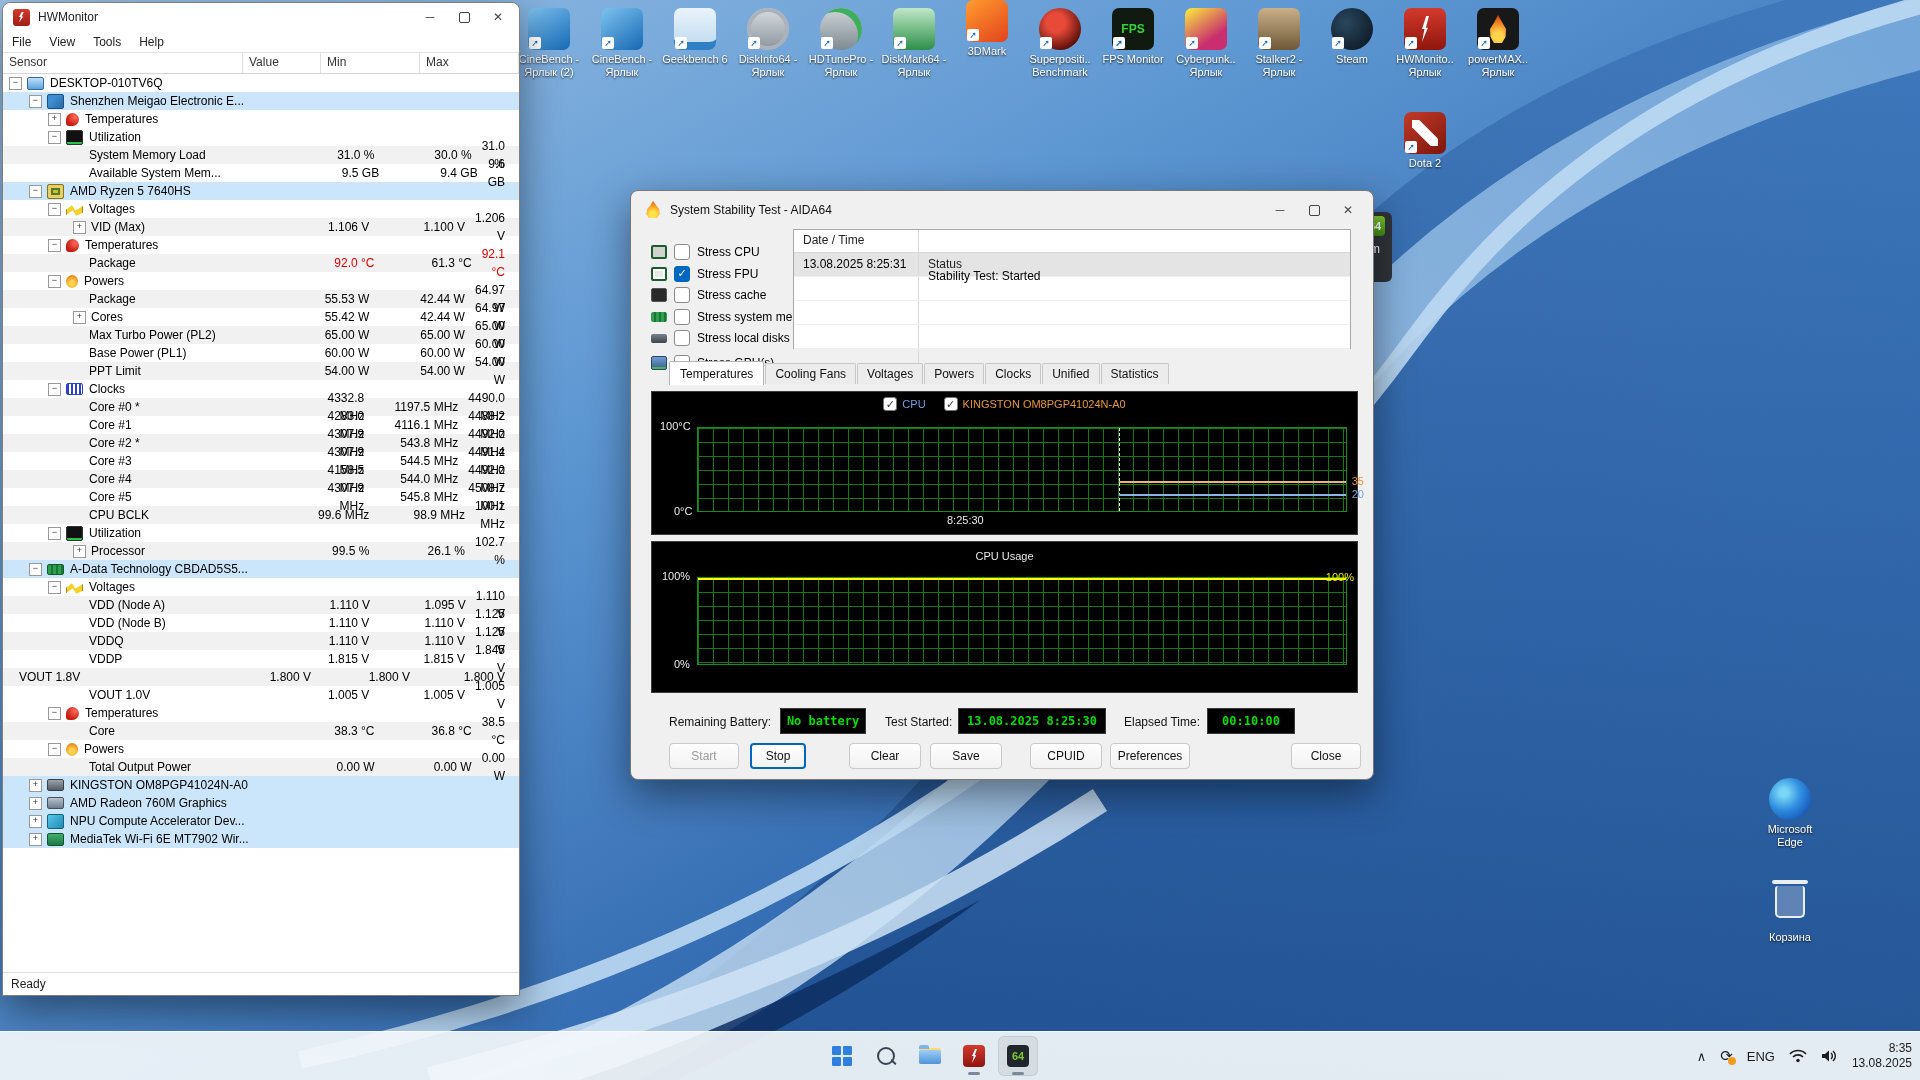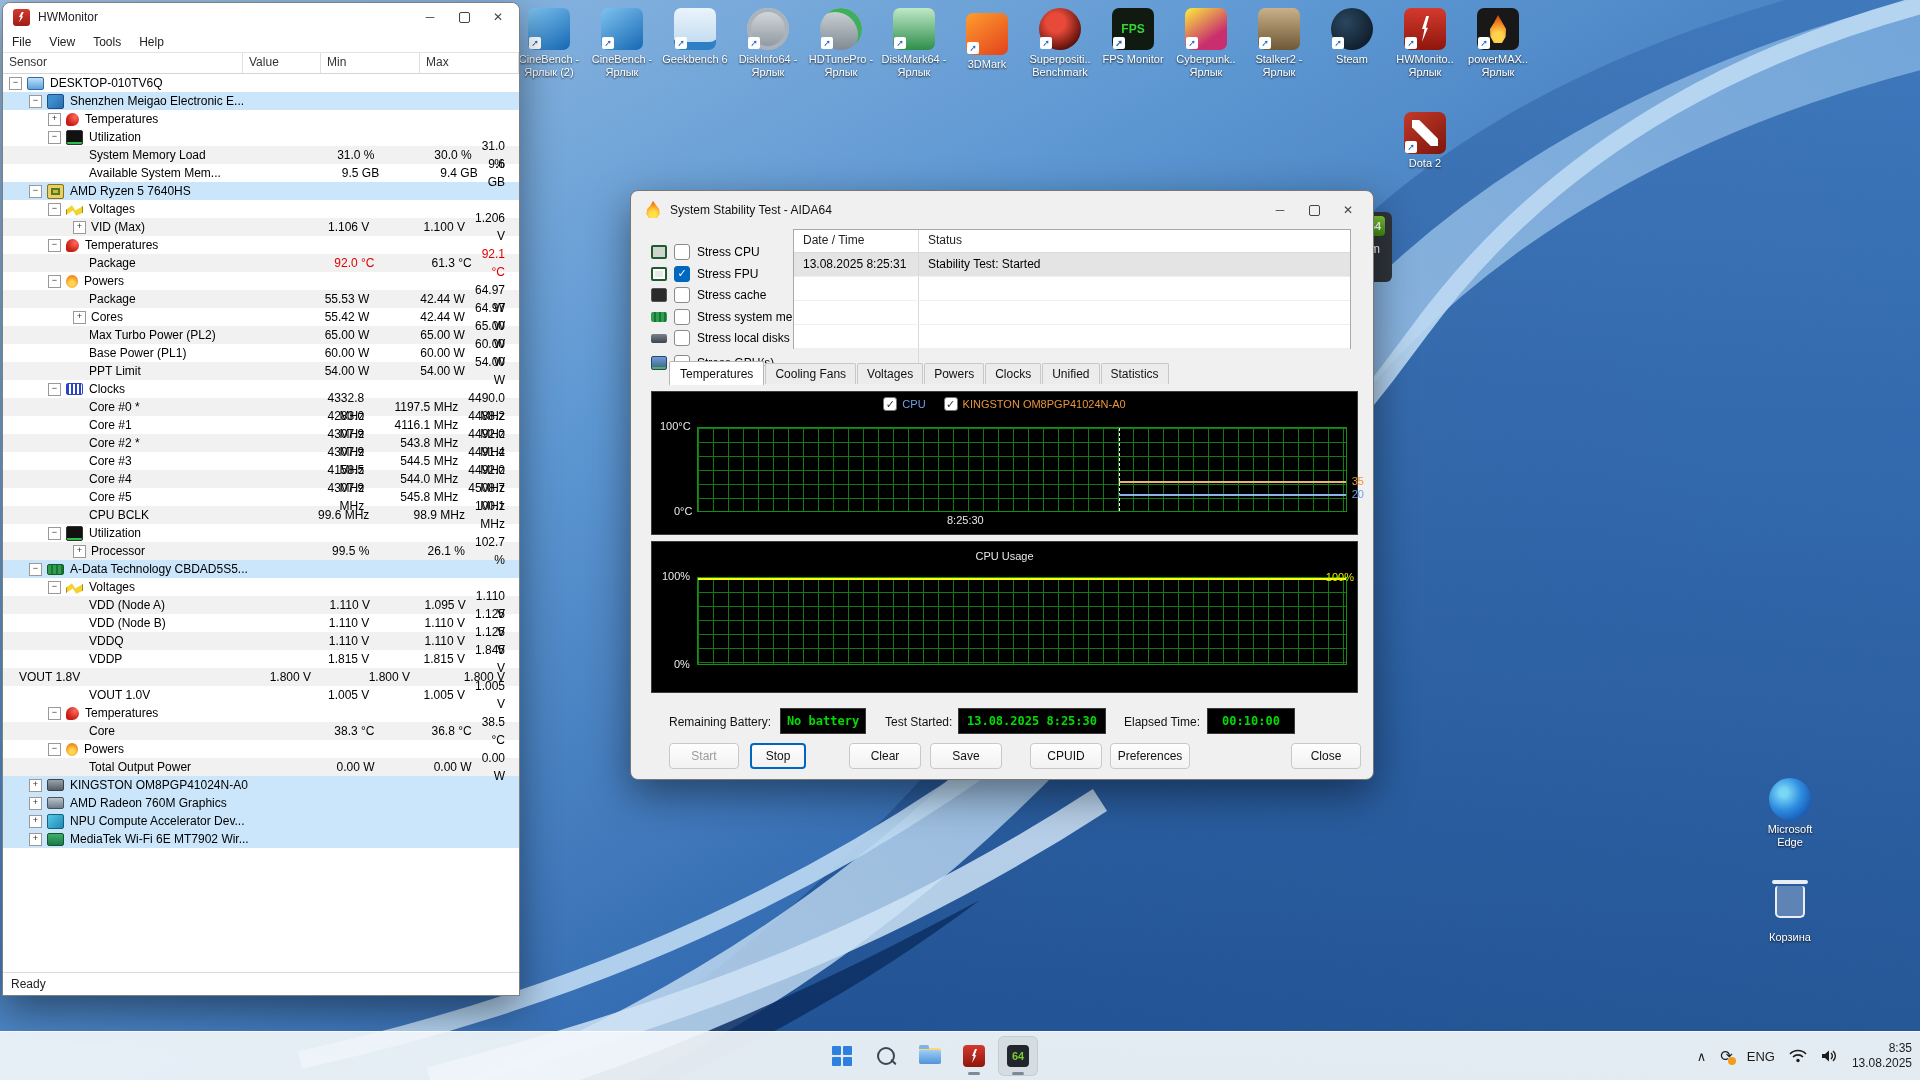--- a/index.html
+++ b/index.html
@@ -72,21 +72,21 @@
   .st-disk{background:linear-gradient(#7a828b,#3d444c);height:9px;}
   .st-gpu{background:linear-gradient(#6f9ed0,#38618f);border:1px solid #26486c;box-sizing:border-box;
     box-shadow:inset 0 -3px 0 -1px #52b24a;}
   .chk{width:14px;height:14px;border:1px solid #8a8a8a;border-radius:3px;background:#fff;
     margin-right:7px;flex:0 0 auto;font-size:11px;line-height:13px;text-align:center;color:#fff;}
   .chk.on{background:#0067c0;border-color:#0067c0;}
   
   #aida-log{left:162px;top:38px;width:556px;height:118px;background:#fff;border:1px solid #a9a9a9;}
   #aida-log .lhead{display:flex;height:22px;border-bottom:1px solid #d9d9d9;color:#222;}
   #aida-log .lhead div{padding:3px 0 0 9px;box-sizing:border-box;}
-  .lcol1{width:125px;border-right:1px solid #d9d9d9;} .lcol2{flex:1;}
+  .lcol1{width:125px;border-right:1px solid #d9d9d9;} .lcol2{flex:1;margin-top:24px;}
   .lrow{display:flex;height:23px;line-height:23px;border-bottom:1px solid #efefef;}
   .lrow.sel{background:#e4e4e4;align-items:center;}
   .lrow div{padding-left:9px;box-sizing:border-box;}
   
   #aida-tabs{left:38px;top:170px;height:23px;display:flex;align-items:flex-end;}
   .tab{padding:3px 9px 3px;border:1px solid #c8c8c8;border-bottom:none;background:#ececec;
     color:#111;margin-right:1px;border-radius:2px 2px 0 0;font-size:12px;}
   .tab.active{background:#fff;padding:5px 10px 4px;position:relative;top:1px;border-color:#b5b5b5;}
   .chart-panel{background:#000;border:1px solid #3c3c3c;}
   #temp-panel{left:20px;top:200px;width:705px;height:142px;}
@@ -241,21 +241,21 @@
           <div>Ярлык</div>
         </div>
       </div>
       <div class="dicon" style="left: 878px; top: 8px;">
         <div class="img diskmark shortcut"></div>
         <div class="lbl">
           <div>DiskMark64 -</div>
           <div>Ярлык</div>
         </div>
       </div>
-      <div class="dicon" style="left: 951px; top: 13px;">
+      <div class="dicon" style="left: 951px; top: 0;">
         <div class="img mark3d shortcut"></div>
         <div class="lbl">
           <div>3DMark</div>
         </div>
       </div>
       <div class="dicon" style="left: 1024px; top: 8px;">
         <div class="img superposition shortcut"></div>
         <div class="lbl">
           <div>Superpositi..</div>
           <div>Benchmark</div>

